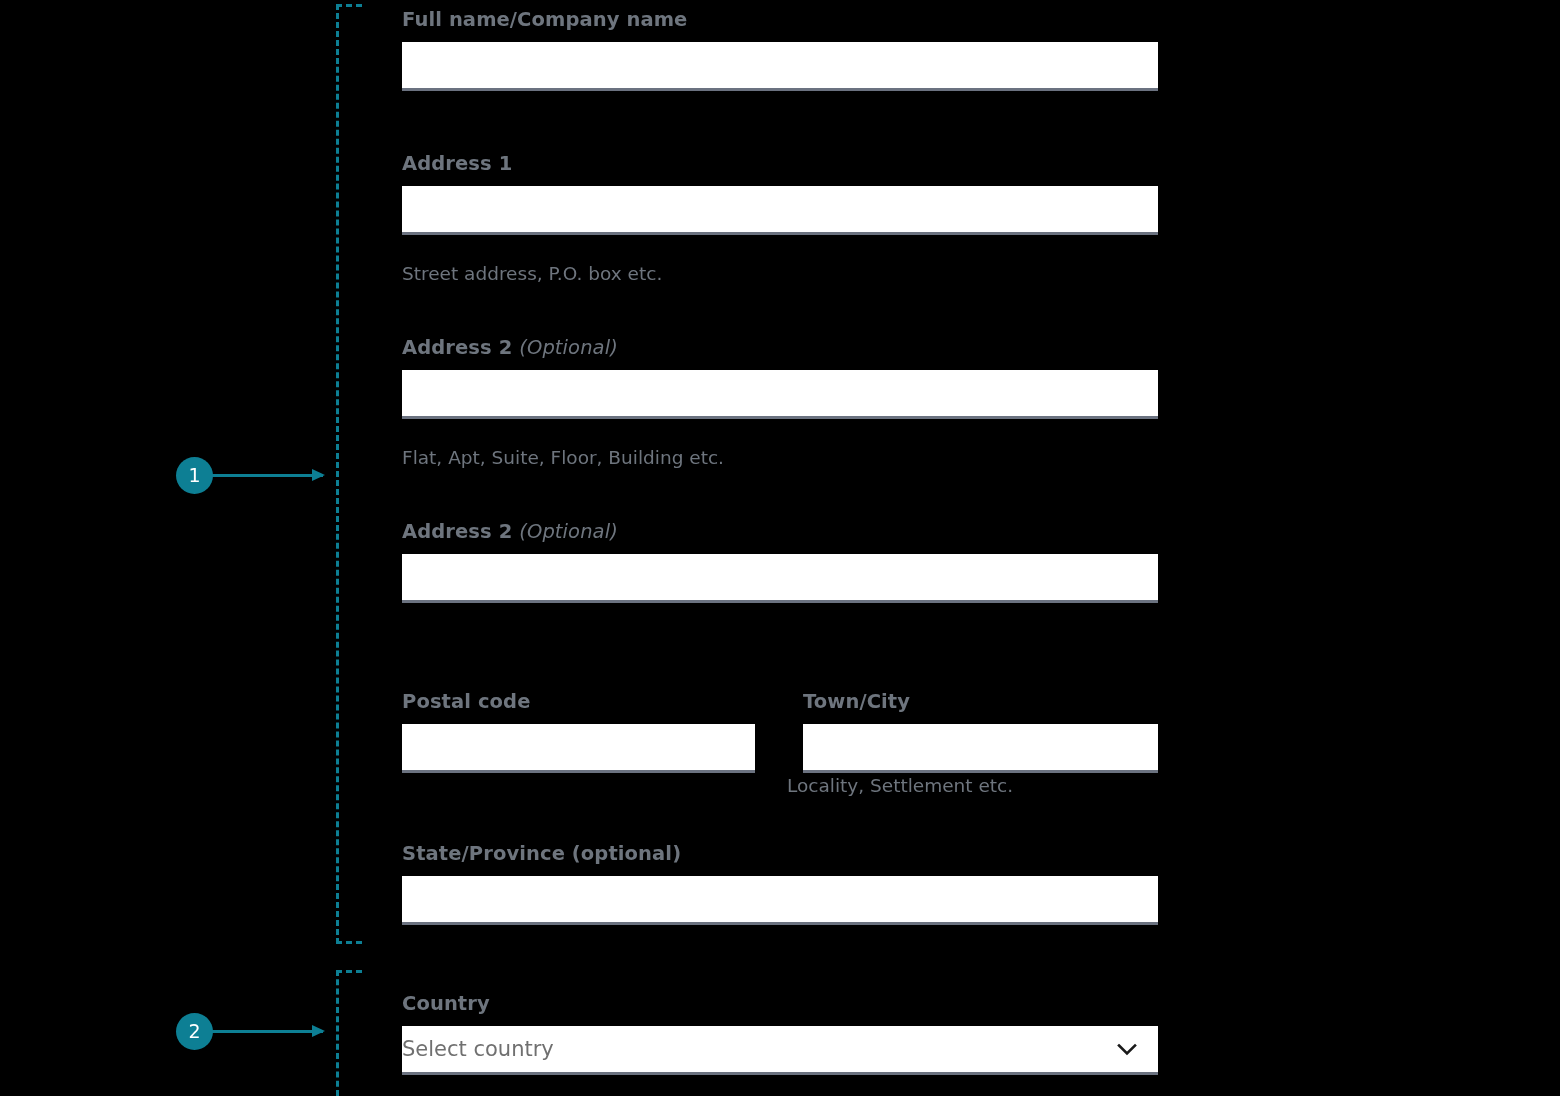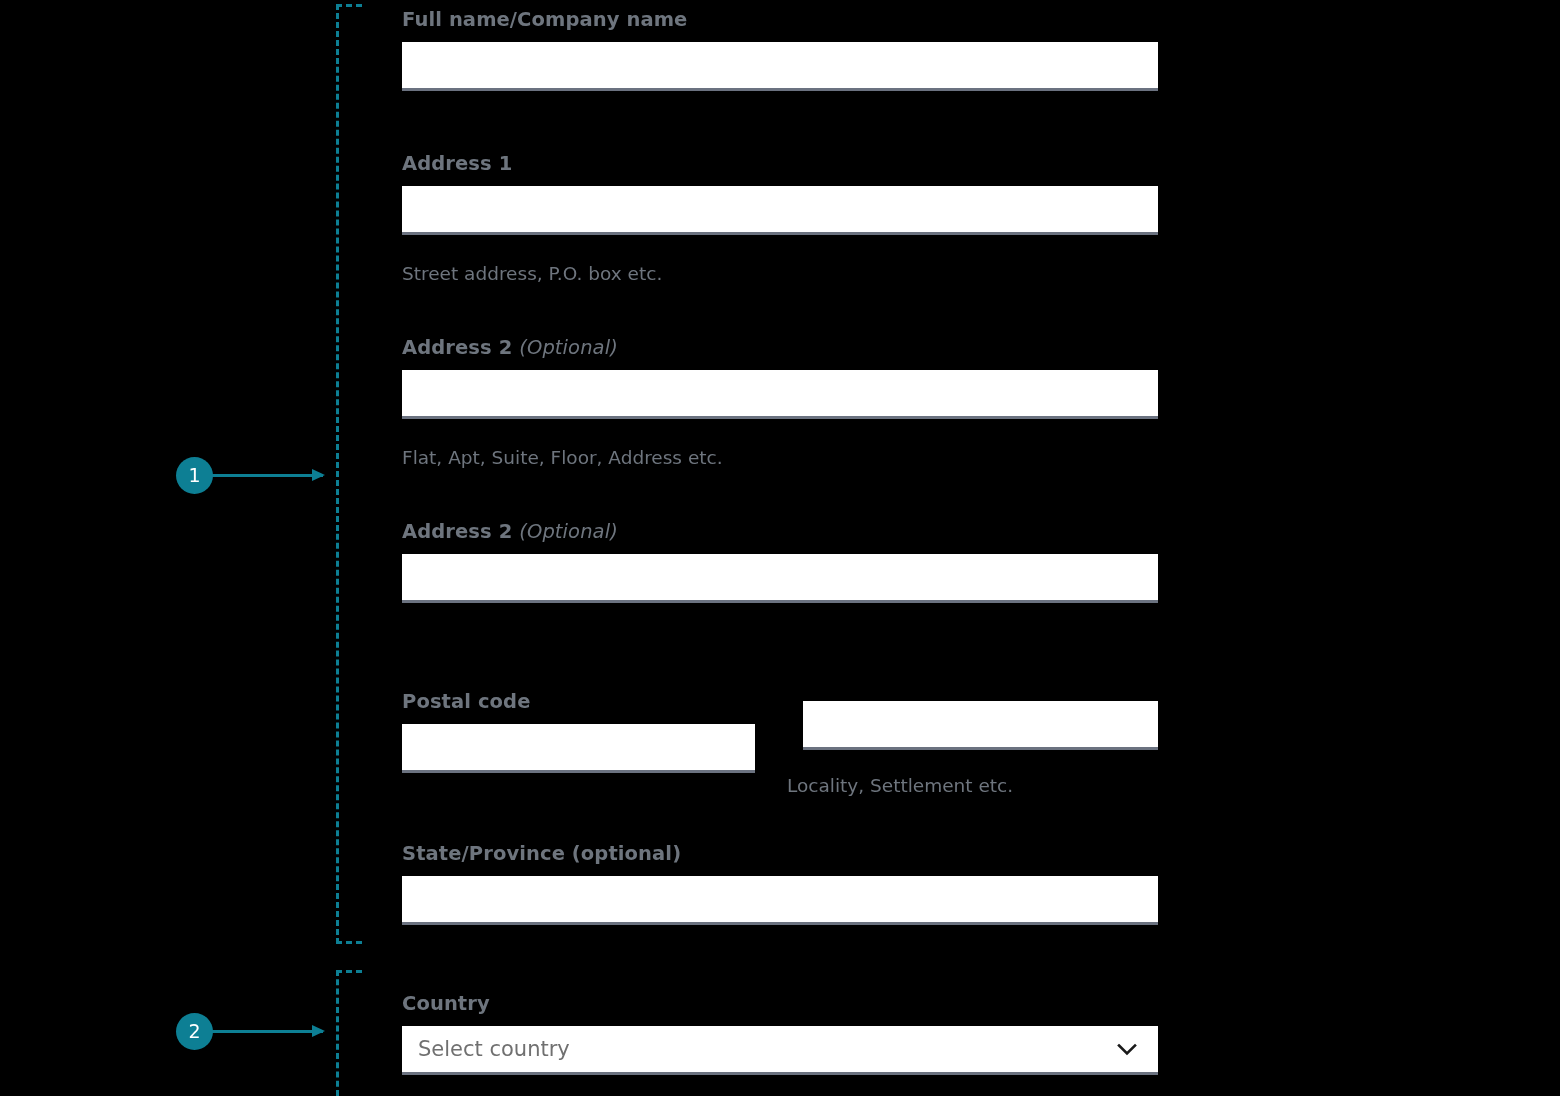--- a/index.html
+++ b/index.html
@@ -158,21 +158,20 @@
     margin-top: 11px;
     background: #ffffff;
     border-bottom: 3px solid #6b7280;
     box-sizing: border-box;
     display: flex;
     align-items: center;
   }
   .select-value {
     font-size: 21px;
     color: #707070;
-    padding-left: 16px;
     font-family: "DejaVu Sans", "Liberation Sans", sans-serif;
     line-height: 1;
   }
   .chevron-down-icon {
     position: absolute;
     right: 18px;
     top: 50%;
     transform: translateY(-50%);
     width: 26px;
     height: 26px;
@@ -215,38 +214,41 @@
   </div>
   <div class="helper-text help-address1">Street address, P.O. box etc.</div>
 
   <div class="fgroup g-address2">
     <div class="field-label">
       <span>Address 2</span>
       <span class="label-optional">(Optional)</span>
     </div>
     <input class="text-input" type="text" value="" style="">
   </div>
-  <div class="helper-text help-address2">Flat, Apt, Suite, Floor, Address etc.</div>
+  <div class="helper-text help-address2">Flat, Apt, Suite, Floor, Building etc.</div>
 
   <div class="fgroup g-address3">
     <div class="field-label">
       <span>Address 2</span>
       <span class="label-optional">(Optional)</span>
     </div>
     <input class="text-input" type="text" value="" style="">
   </div>
 
   <div class="fgroup g-postalrow row-two">
     <div class="col-postal">
       <div class="field-label">
         <span>Postal code</span>
       </div>
       <input class="text-input" type="text" value="" style="">
     </div>
     <div class="col-town">
+      <div class="field-label">
+        <span>Town/City</span>
+      </div>
       <input class="text-input" type="text" value="" style="">
     </div>
   </div>
   <div class="helper-text help-towncity">Locality, Settlement etc.</div>
 
   <div class="fgroup g-state">
     <div class="field-label">
       <span>State/Province (optional)</span>
     </div>
     <input class="text-input" type="text" value="" style="">

